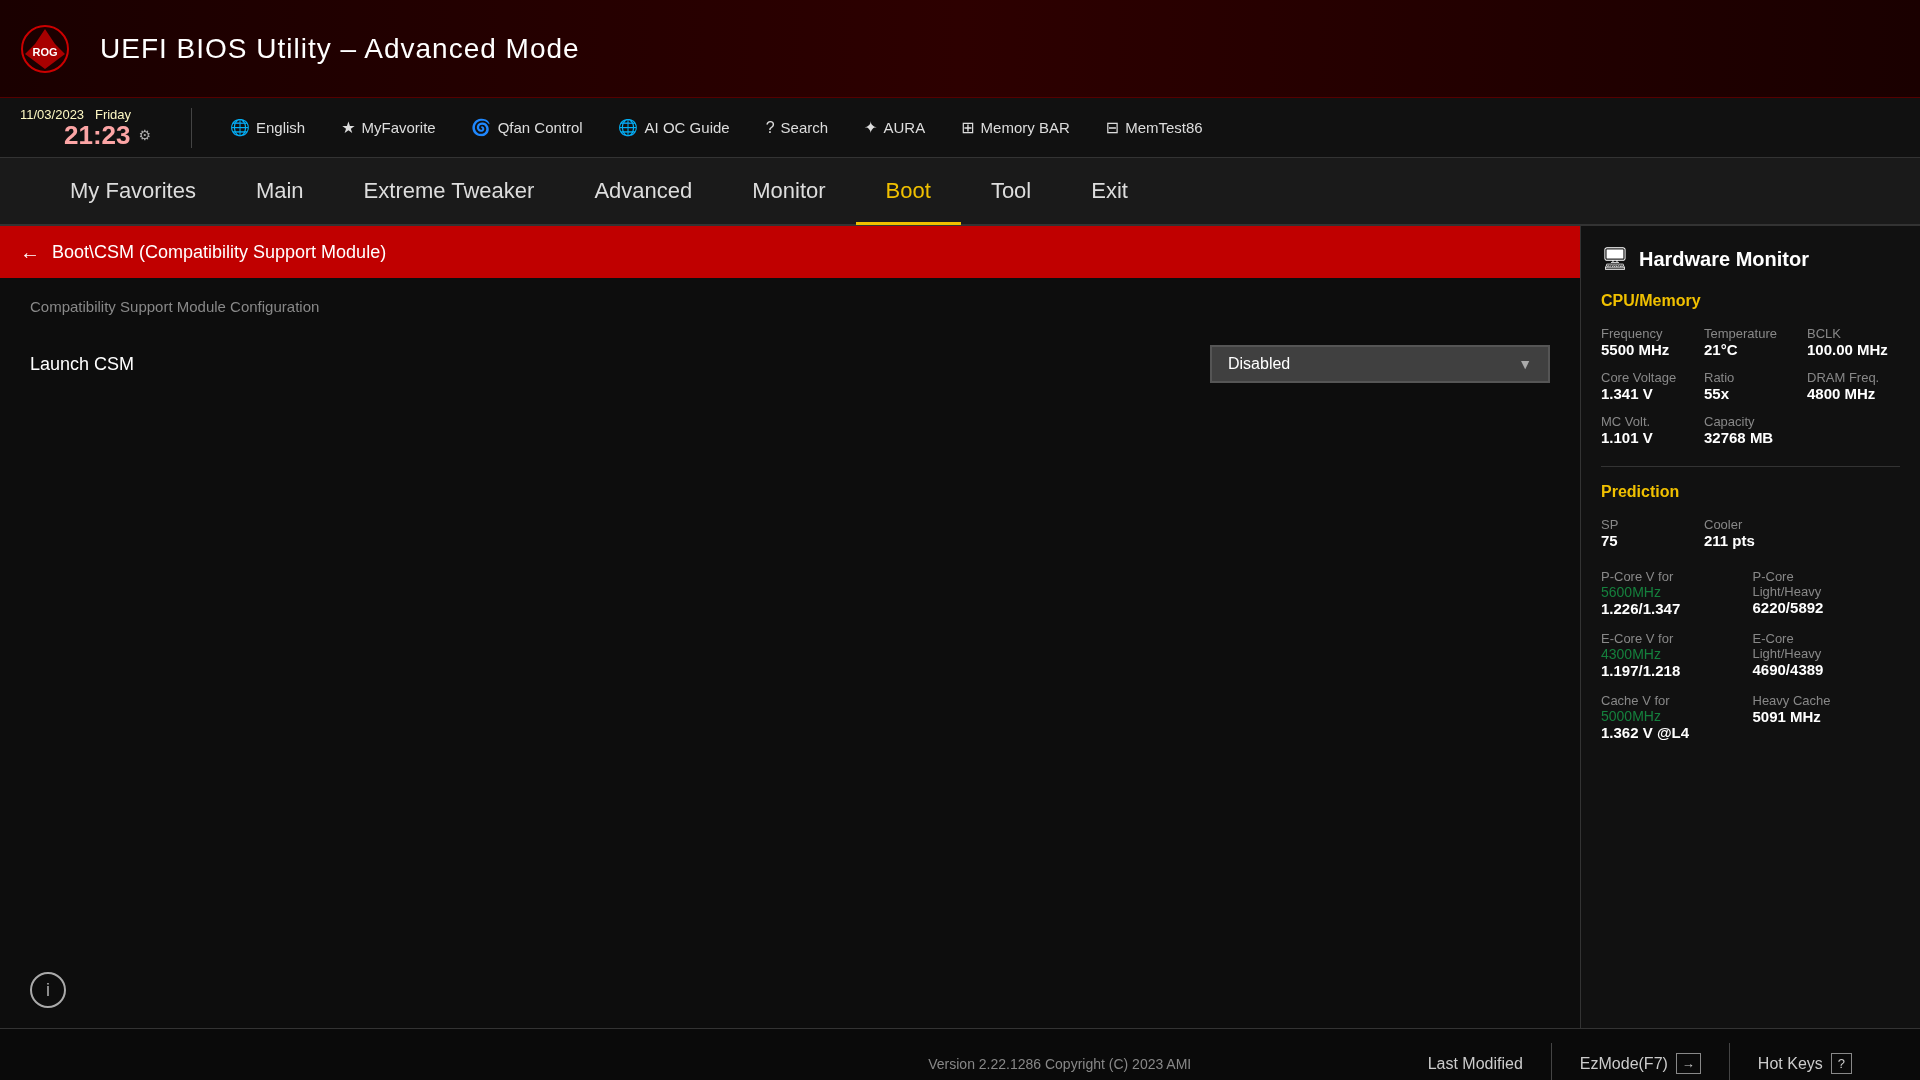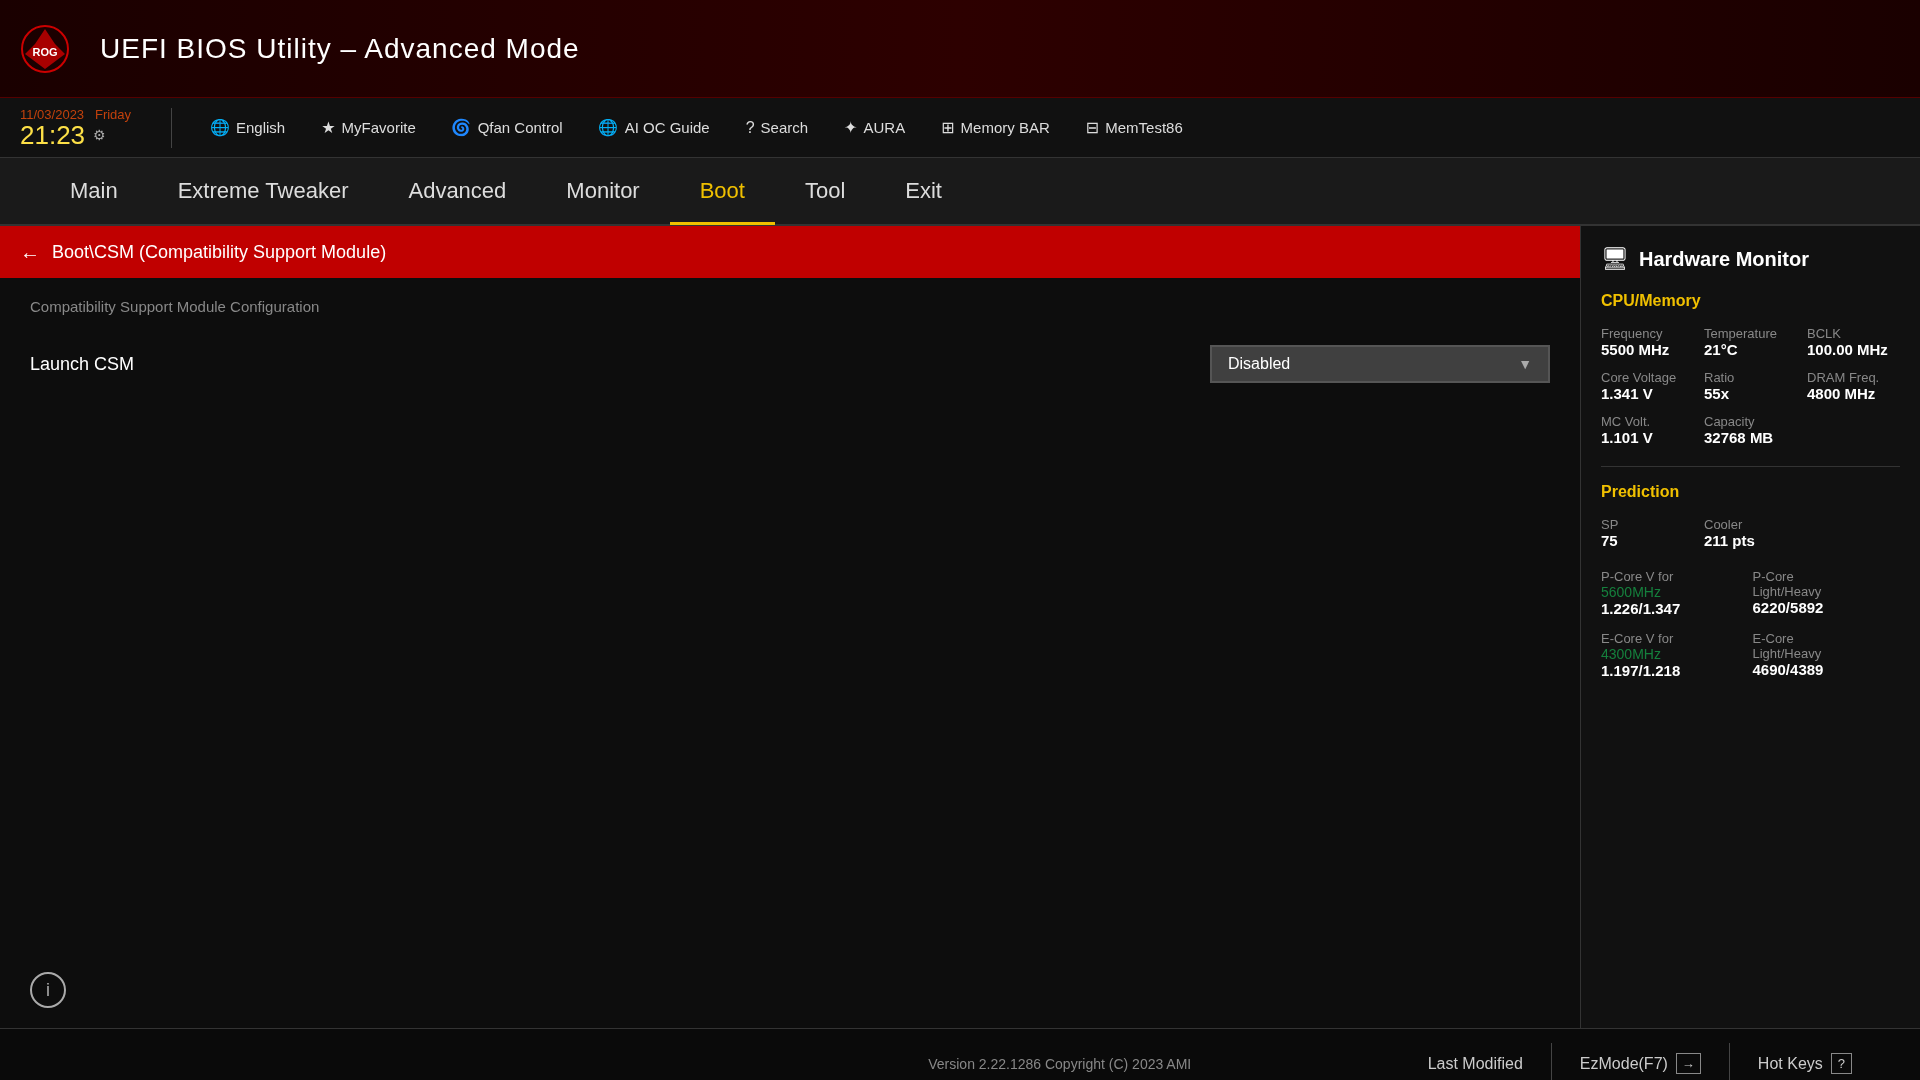--- a/index.html
+++ b/index.html
@@ -53,27 +53,28 @@
       gap: 20px;
       border-bottom: 1px solid #333;
     }
     .toolbar-datetime {
       display: flex;
       flex-direction: column;
       margin-right: 10px;
     }
     .toolbar-date {
       font-size: 13px;
-      color: #c2410c;
+      color: #fef9c3;
     }
     .toolbar-time {
       font-size: 26px;
-      font-weight: normal;
-      color: #fde047;
+      font-weight: bold;
+      color: #fca5a5;
       line-height: 1;
+      margin-left: 44px;
     }
     .toolbar-divider {
       width: 1px;
       height: 40px;
       background: #444;
       margin: 0 10px;
     }
     .toolbar-item {
       display: flex;
       align-items: center;
@@ -398,20 +399,23 @@
   </div>
 
   <div class="toolbar-item">
     <span class="toolbar-item-icon">⊟</span>
     <span>MemTest86</span>
   </div>
 </div>
 
 <div class="nav">
   <div class="nav-item">
+    <span>My Favorites</span>
+  </div>
+  <div class="nav-item">
     <span>Main</span>
   </div>
   <div class="nav-item">
     <span>Extreme Tweaker</span>
   </div>
   <div class="nav-item">
     <span>Advanced</span>
   </div>
   <div class="nav-item">
     <span>Monitor</span>
@@ -532,20 +536,33 @@
           <div class="hw-link-value">4300MHz</div>
           <div class="hw-item-value">1.197/1.218</div>
         </div>
         <div>
           <div class="hw-item-label">E-Core<br>Light/Heavy</div>
           <div class="hw-item-value">4690/4389</div>
         </div>
       </div>
     </div>
 
+    <div class="hw-pred-row">
+      <div style="display:grid;grid-template-columns:1fr 1fr;gap:4px;margin-top:8px;">
+        <div>
+          <div class="hw-item-label">Cache V for</div>
+          <div class="hw-link-value">5000MHz</div>
+          <div class="hw-item-value">1.362 V @L4</div>
+        </div>
+        <div>
+          <div class="hw-item-label">Heavy Cache</div>
+          <div class="hw-item-value">5091 MHz</div>
+        </div>
+      </div>
+    </div>
   </div>
 </div>
 
 <div class="footer">
   <div style="flex:1;"></div>
   <div class="footer-version">Version 2.22.1286 Copyright (C) 2023 AMI</div>
   <div class="footer-actions">
     <div class="footer-btn">
       <span>Last Modified</span>
     </div>

